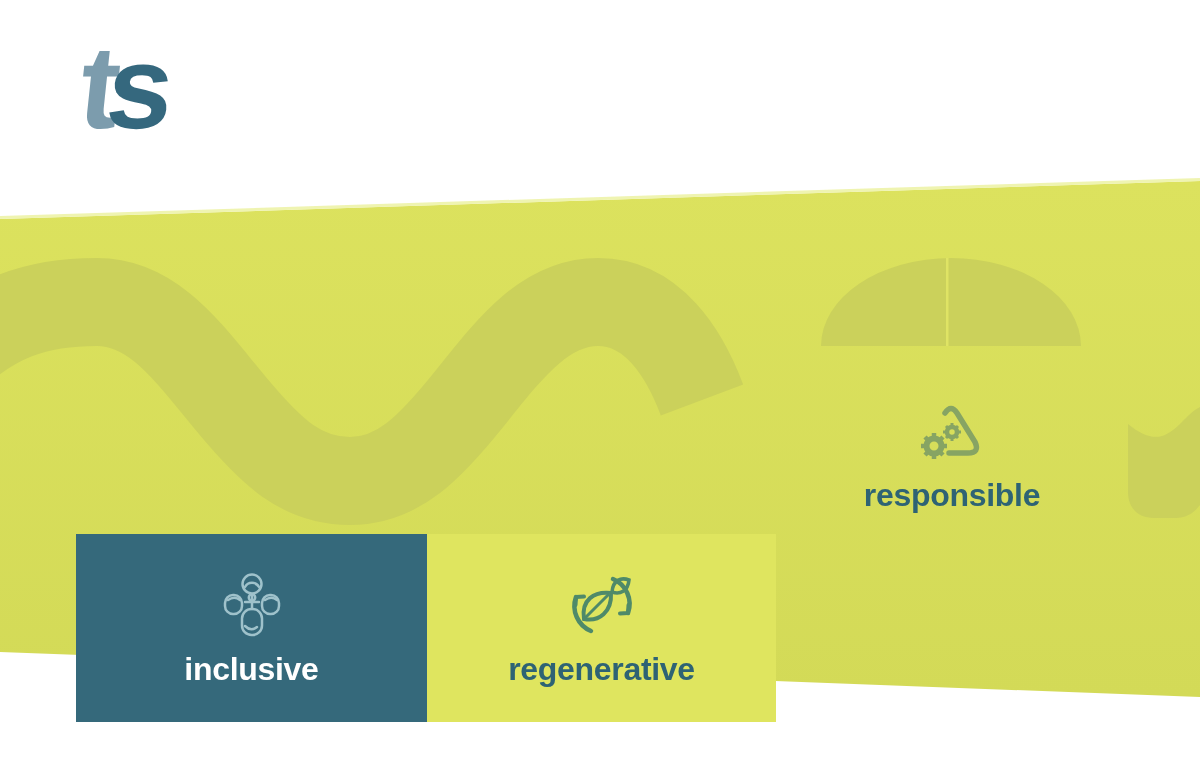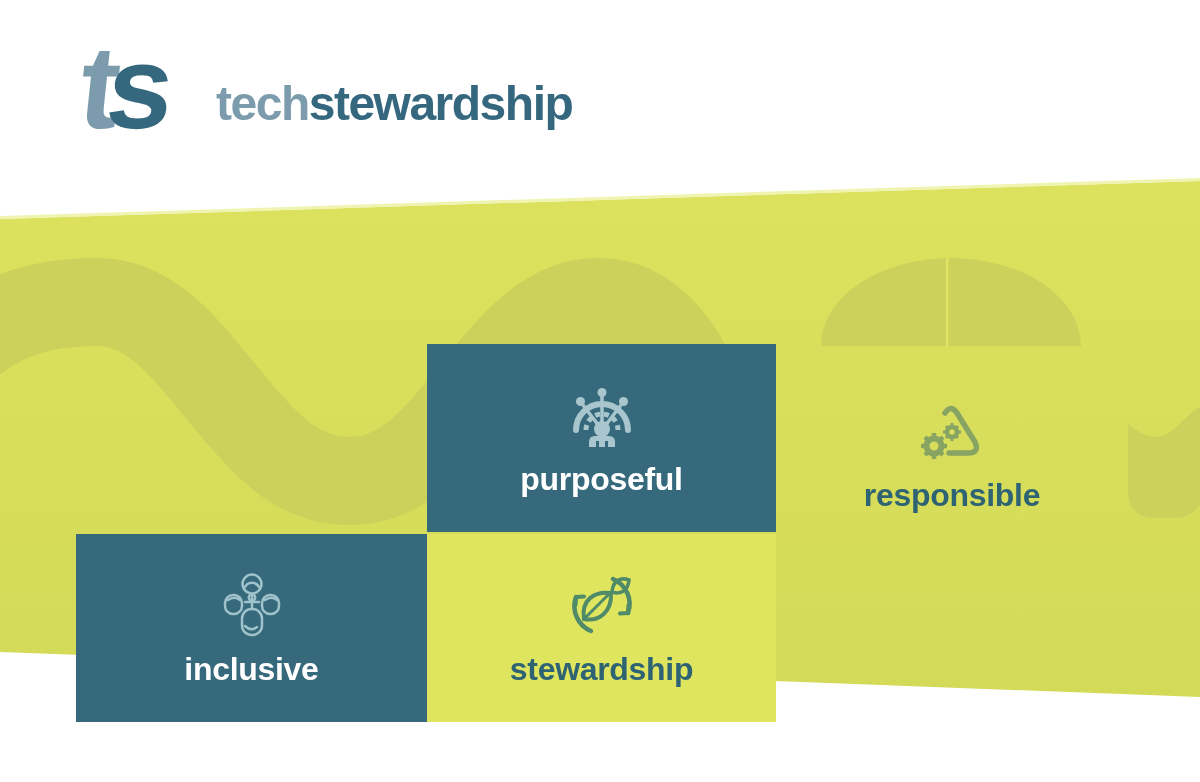--- a/index.html
+++ b/index.html
@@ -77,44 +77,21 @@
                L 1200,505
                C 1194,513 1186,518 1176,518
                L 1154,518
                C 1138,518 1128,508 1128,492 Z" fill="var(--ribbon)"></path>
     </g>
   </svg>
 
   <div class="logo-mark">
     <span class="t">t</span><span class="s">s</span>
   </div>
-  <div class="wordmark">
-    <span class="w1">tech</span><span class="w2">stewardship</span>
-  </div>
 
-  <div class="tile tile-purposeful">
-    <div class="icon-box">
-      <svg width="66" height="64" viewBox="0 0 66 64">
-        <g stroke="var(--helmIcon)" fill="none">
-          <path d="M 7,46 A 26,26 0 0 1 59,46" stroke-width="6" stroke-linecap="round"></path>
-          <path d="M 17,46 A 16,16 0 0 1 49,46" stroke-width="5" stroke-dasharray="5 4"></path>
-          <path d="M 33,46 L 33,12 M 33,46 L 14,21 M 33,46 L 52,21" stroke-width="3.5"></path>
-        </g>
-        <g fill="var(--helmIcon)">
-          <circle cx="33" cy="8.5" r="4.5"></circle>
-          <circle cx="11.5" cy="17.5" r="4.5"></circle>
-          <circle cx="54.5" cy="17.5" r="4.5"></circle>
-          <circle cx="33" cy="45" r="8"></circle>
-          <path d="M 20,63 L 20,58 Q 20,52 26,52 L 40,52 Q 46,52 46,58 L 46,63 Z"></path>
-        </g>
-        <path d="M 28.5,57 V 63 M 37.5,57 V 63" stroke="var(--tileTeal)" stroke-width="3"></path>
-      </svg>
-    </div>
-    <div class="label label-light">purposeful</div>
-  </div>
 
   <div class="tile tile-responsible">
     <div class="icon-box">
       <svg width="66" height="64" viewBox="0 0 64 64">
         <path d="M 25,13 Q 31,4 37,13 L 55,42 Q 60,53 48,53 L 29,53" fill="none" stroke="var(--gearsIcon)" stroke-width="5.5" stroke-linecap="round"></path>
         <g stroke="var(--gearsIcon)" fill="none">
           <circle cx="14" cy="46" r="7.5" stroke-width="6"></circle>
           <g stroke-width="4.5">
             <path d="M 14,33 V 37 M 14,55 V 59 M 1,46 H 5 M 23,46 H 27
                      M 5,37 L 8,40 M 20,52 L 23,55 M 23,37 L 20,40 M 8,52 L 5,55"></path>
@@ -157,16 +134,16 @@
           <path d="M 44,7 A 27,27 0 0 1 59,41" stroke-width="4.5"></path>
           <path d="M 59,41 l -8,0.5 M 59,41 l 0.5,-8" stroke-width="4"></path>
           <path d="M 22,59 A 27,27 0 0 1 7,25" stroke-width="4.5"></path>
           <path d="M 7,25 l 8,-0.5 M 7,25 l -0.5,8" stroke-width="4"></path>
           <path d="M 15,47 C 12,28 25,19 42,21 C 43,40 30,50 15,47 Z" stroke-width="4"></path>
           <path d="M 17,45 L 39,23" stroke-width="3"></path>
           <path d="M 43,20 C 44,8 52,5 60,8 C 59,19 51,23 43,20 Z" stroke-width="3.5"></path>
         </g>
       </svg>
     </div>
-    <div class="label label-teal">stewardship</div>
+    <div class="label label-teal">regenerative</div>
   </div>
 
 </div>
 
 </body></html>

